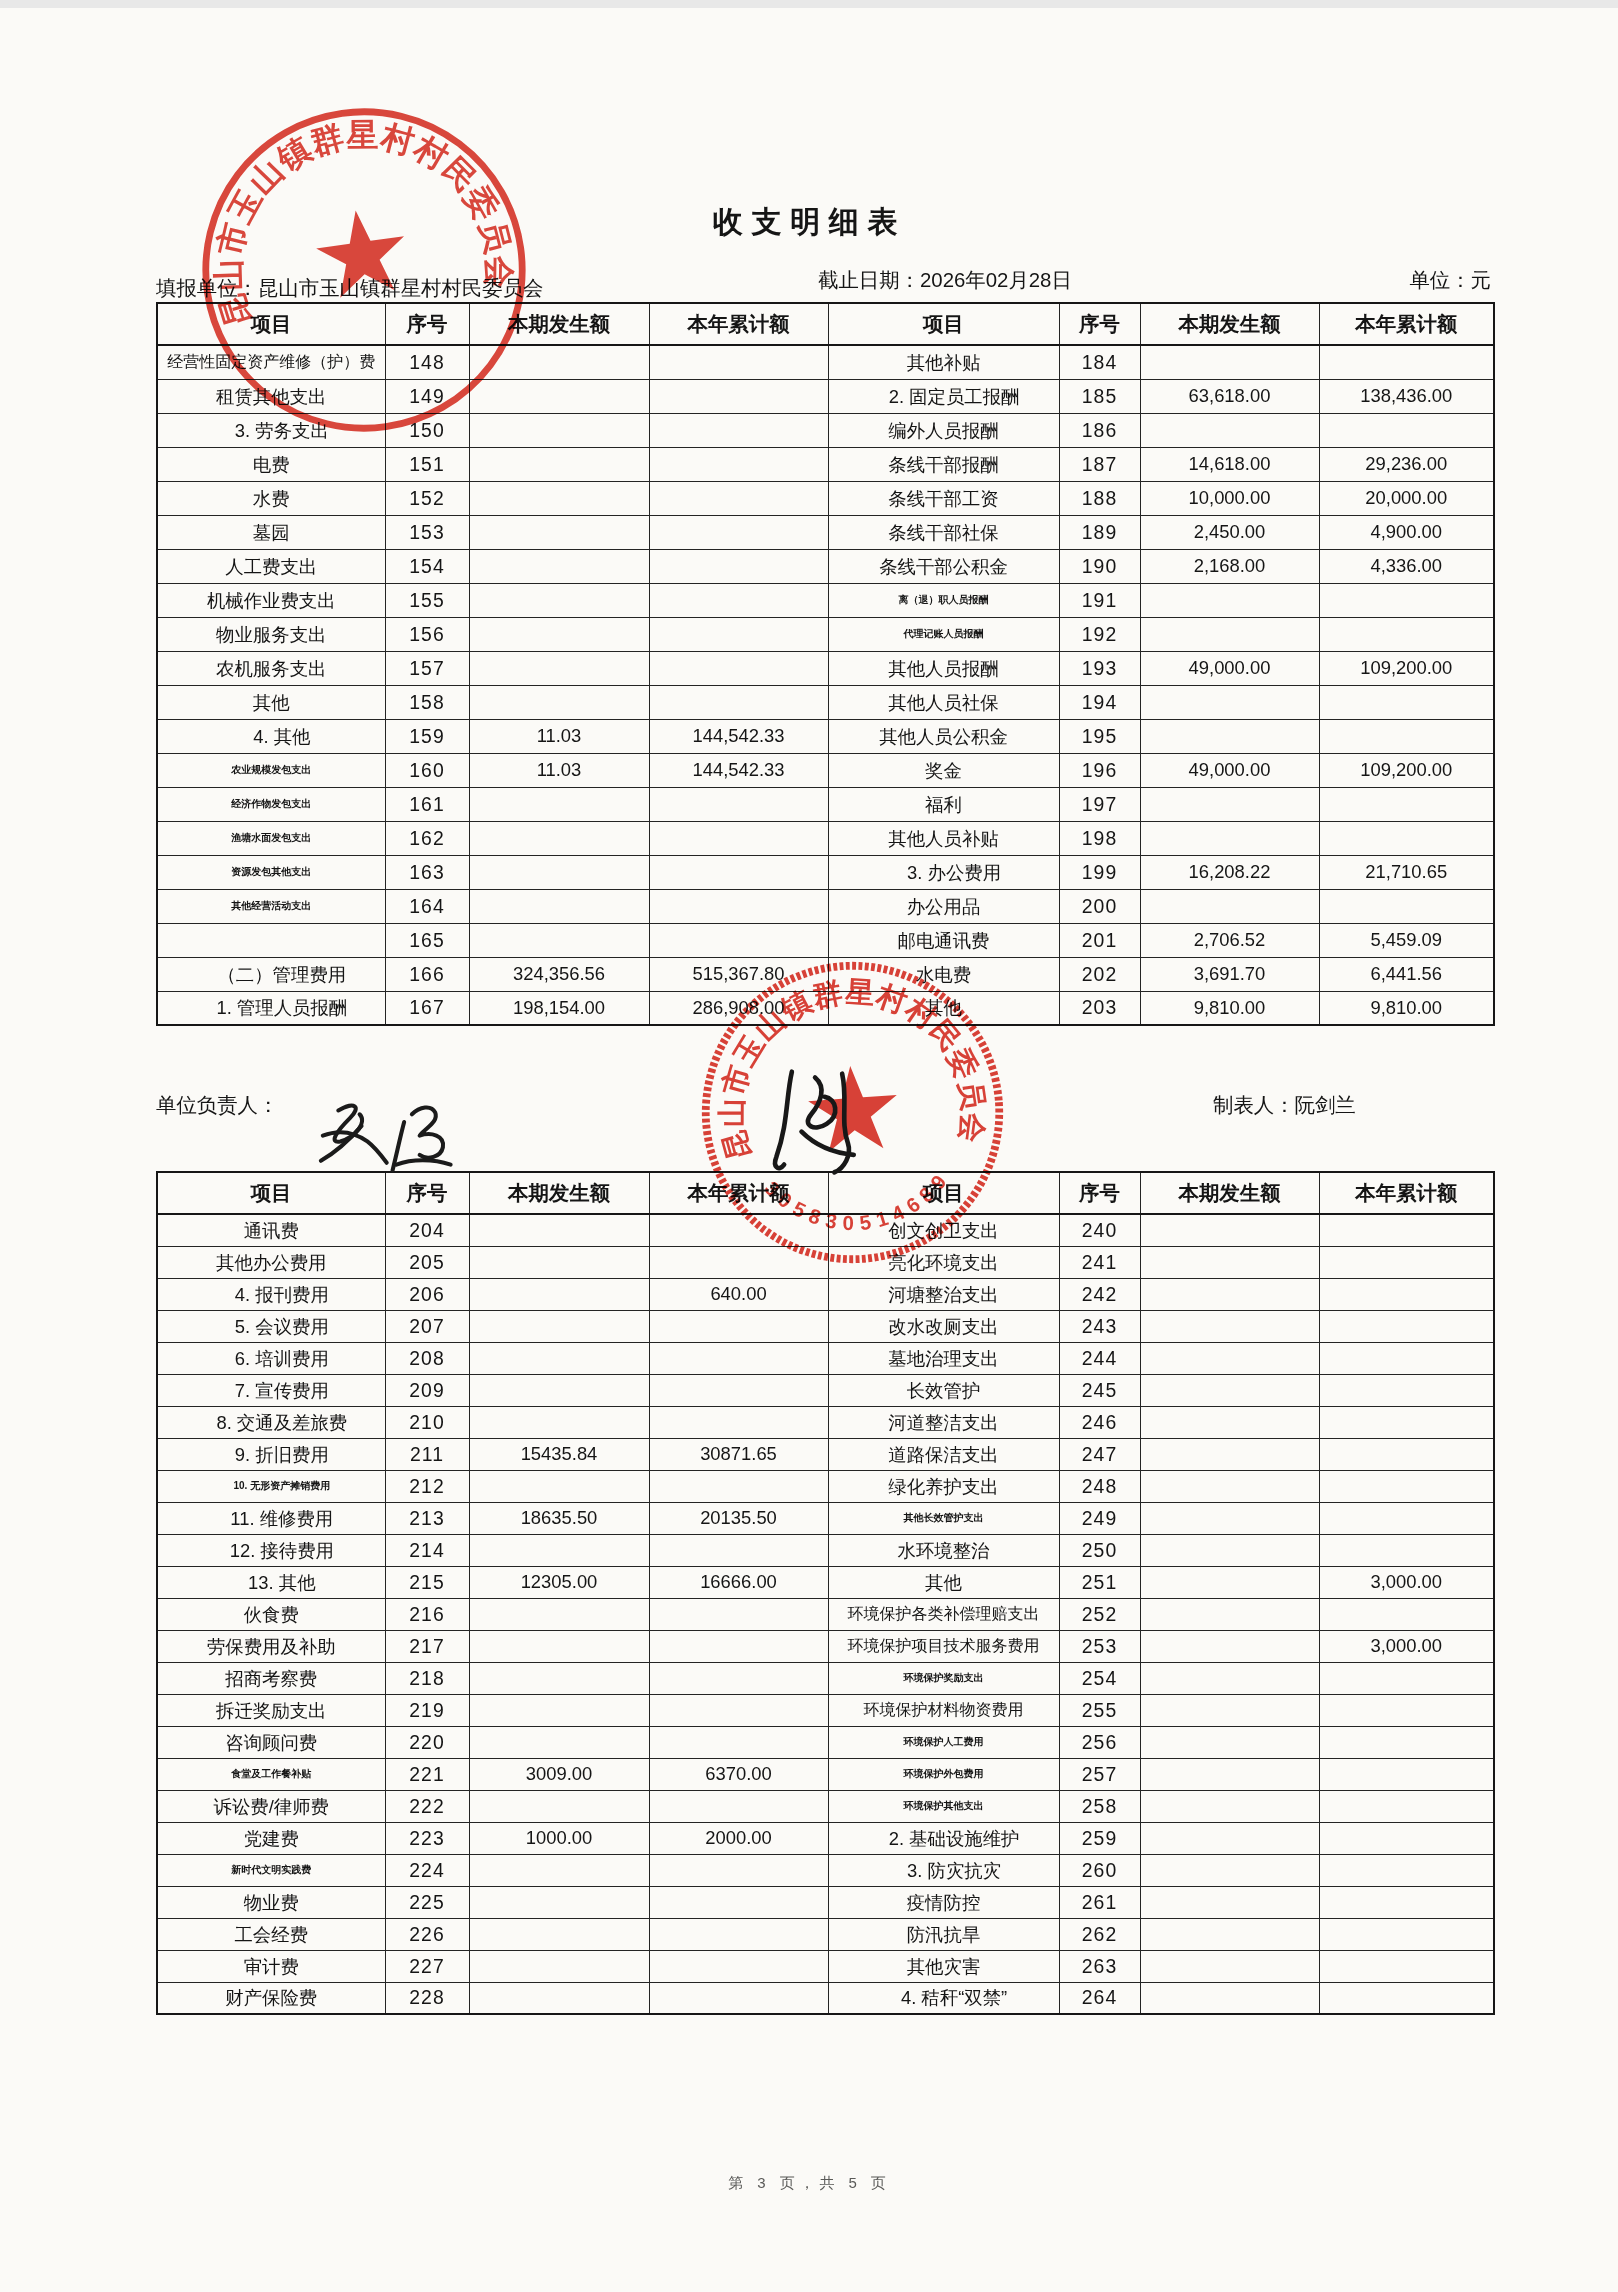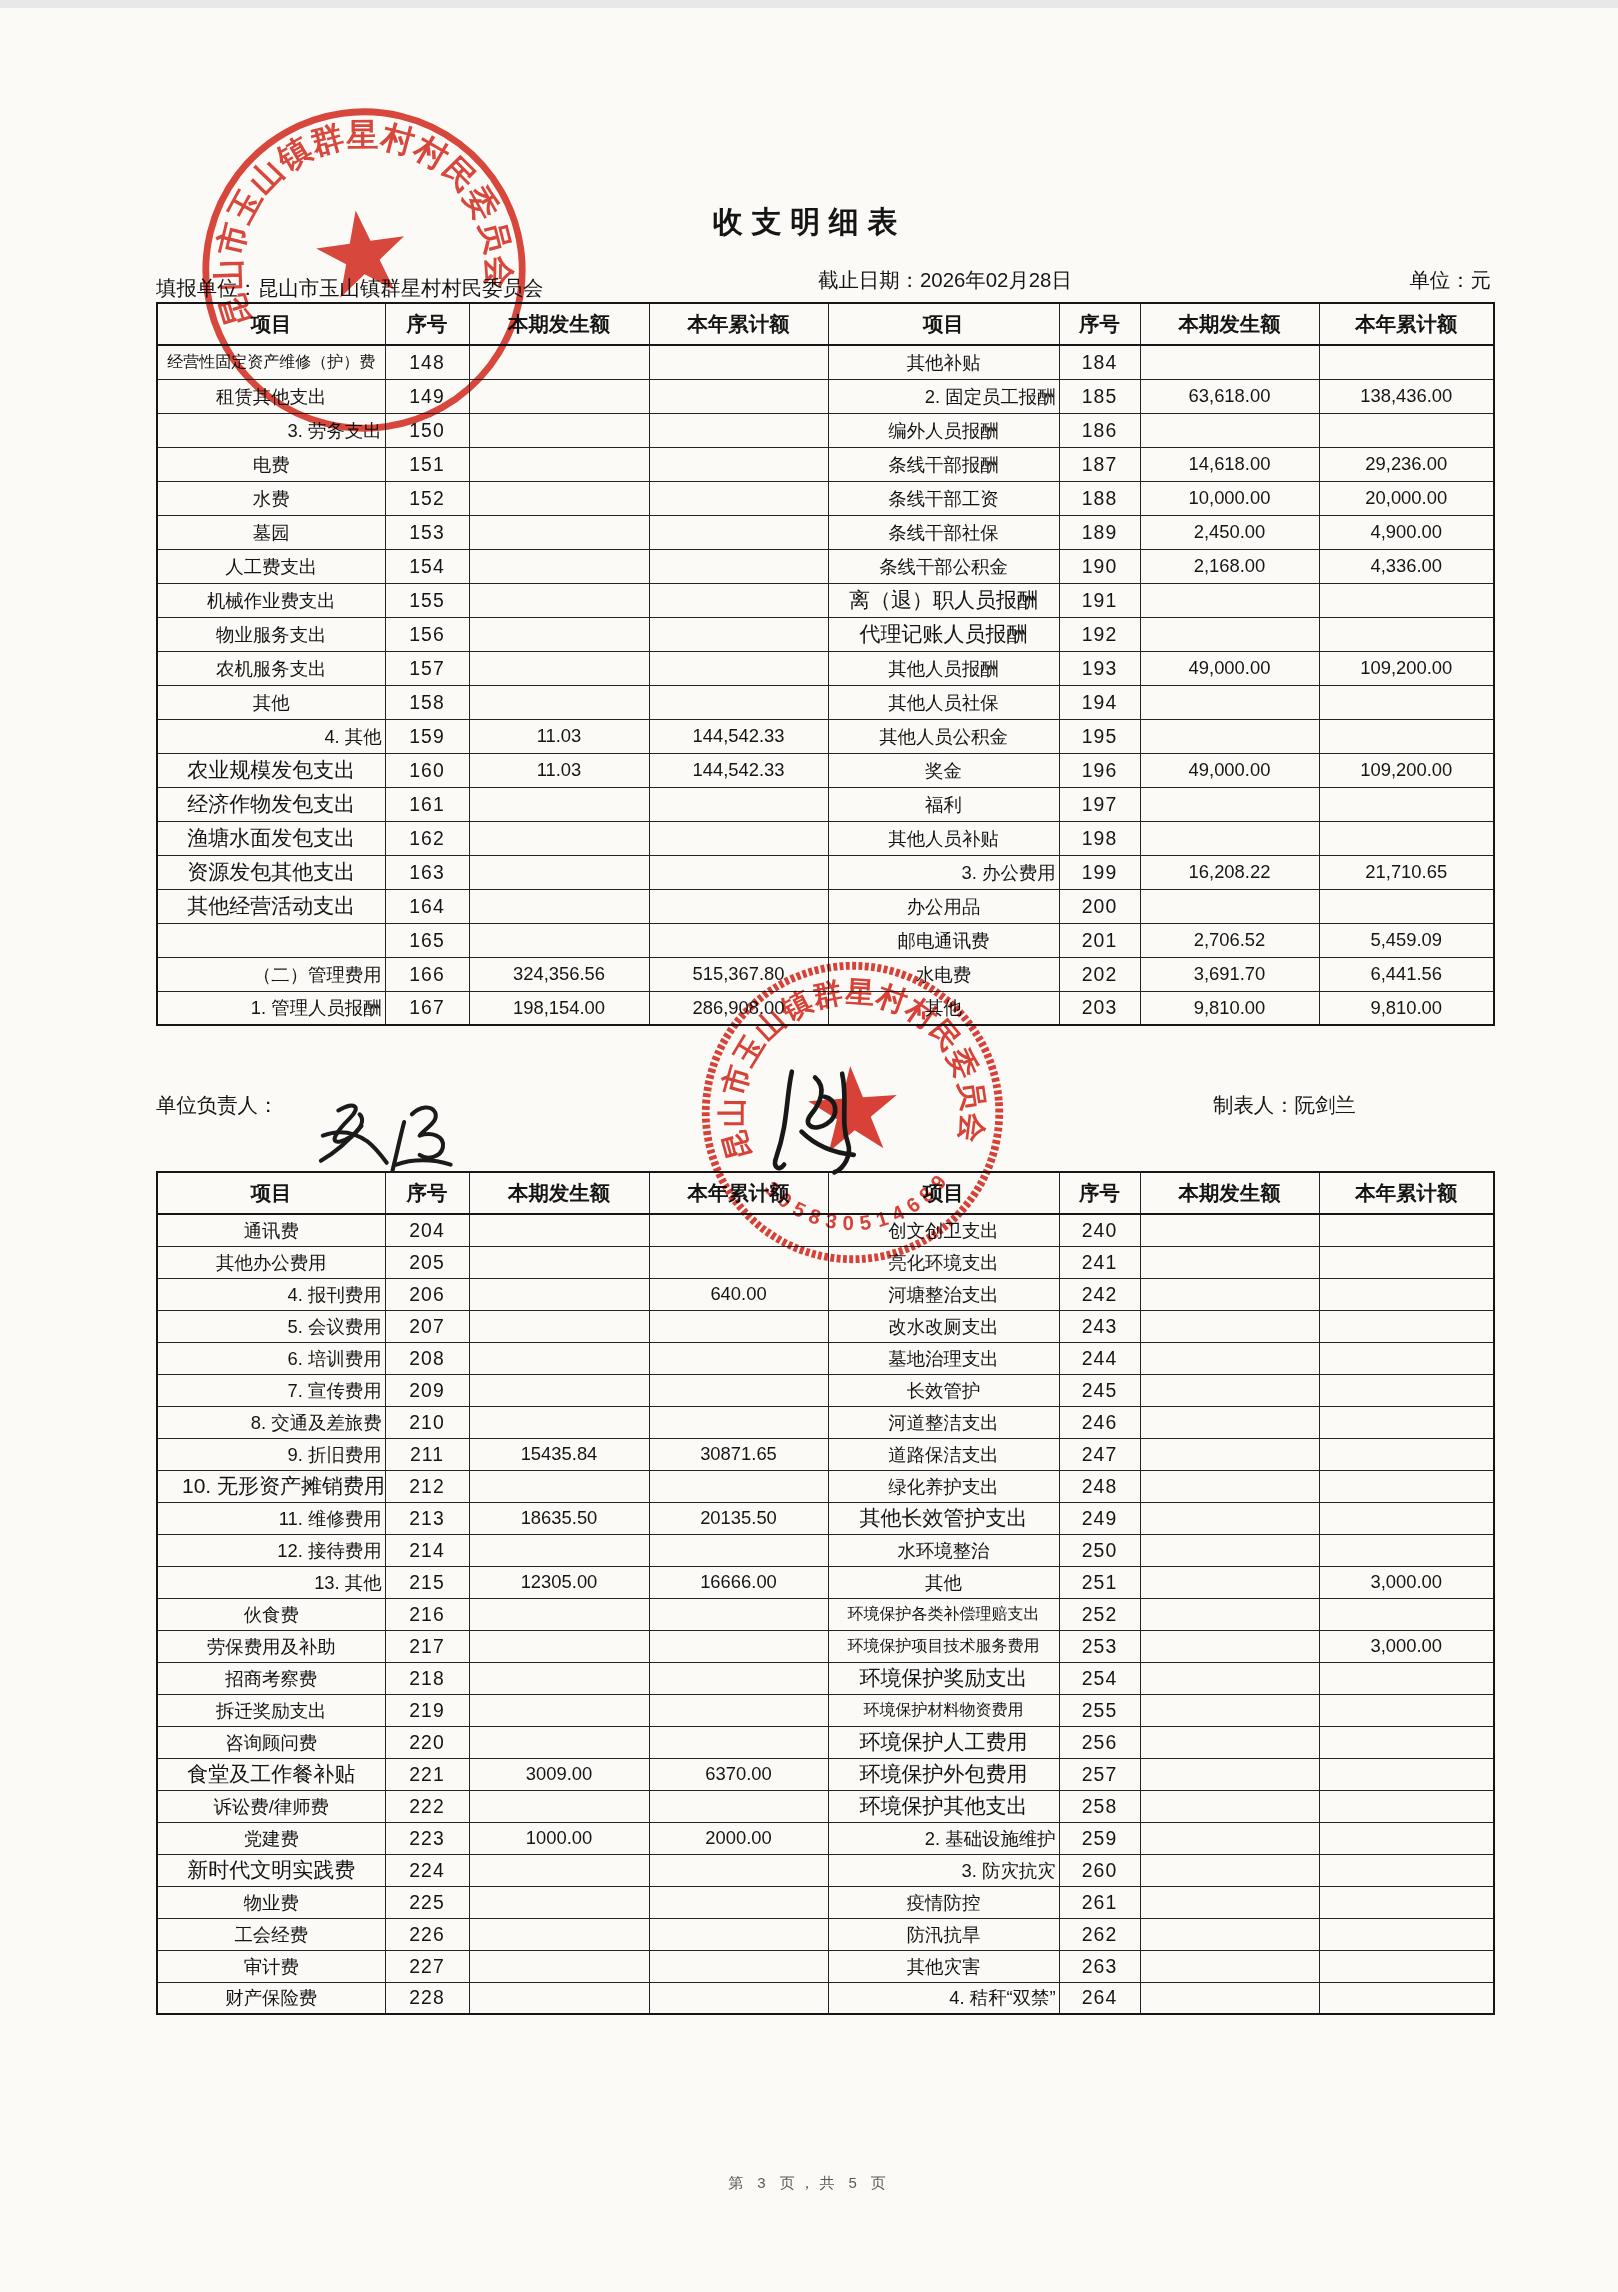--- a/index.html
+++ b/index.html
@@ -24,23 +24,23 @@
   #t1{top:294px;}
   #t2{top:1163px;}
   .tbl th,.tbl td{
     border:1.9px solid #242424;overflow:hidden;white-space:nowrap;
     text-align:center;vertical-align:middle;padding:0 2.9px;box-sizing:border-box;
   }
   .tbl th{height:42px;font-size:20.4px;font-weight:600;border-bottom:2.9px solid #161616;}
   #t1 td{height:34px;}
   #t2 td{height:32px;}
   td.item{font-size:18.4px;}
-  td.item.fs-s{font-size:21px;}
+  td.item.fs-s{font-size:10px;font-weight:bold;}
   td.item.fs-xs{font-size:16px;}
-  td.item.cat{text-align:right;padding-left:24px;}
+  td.item.cat{text-align:center;padding-left:24px;}
   td.no{font-size:19.4px;letter-spacing:1px;}
   td.num{font-size:18.4px;}
   .mid{position:absolute;left:156px;top:1083px;width:1335px;height:29px;font-size:20.4px;}
   .mid-left{position:absolute;left:0;top:0;}
   .mid-right{position:absolute;left:1057px;top:0;}
   .footer{
     position:absolute;left:0;right:0;top:2166px;text-align:center;
     font-size:15px;color:#5a5a58;letter-spacing:4.9px;
   }
   .stamp{position:absolute;mix-blend-mode:multiply;pointer-events:none;}

